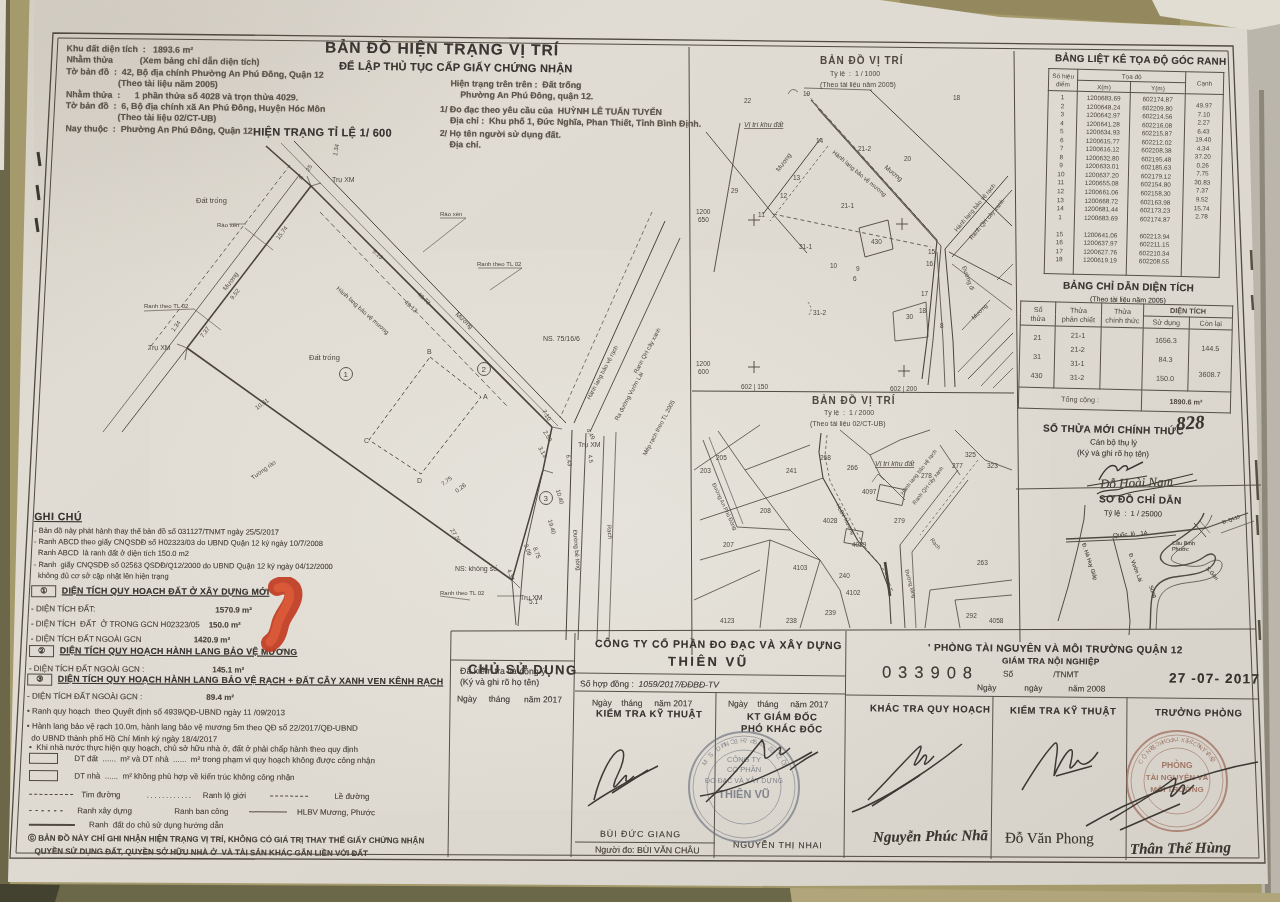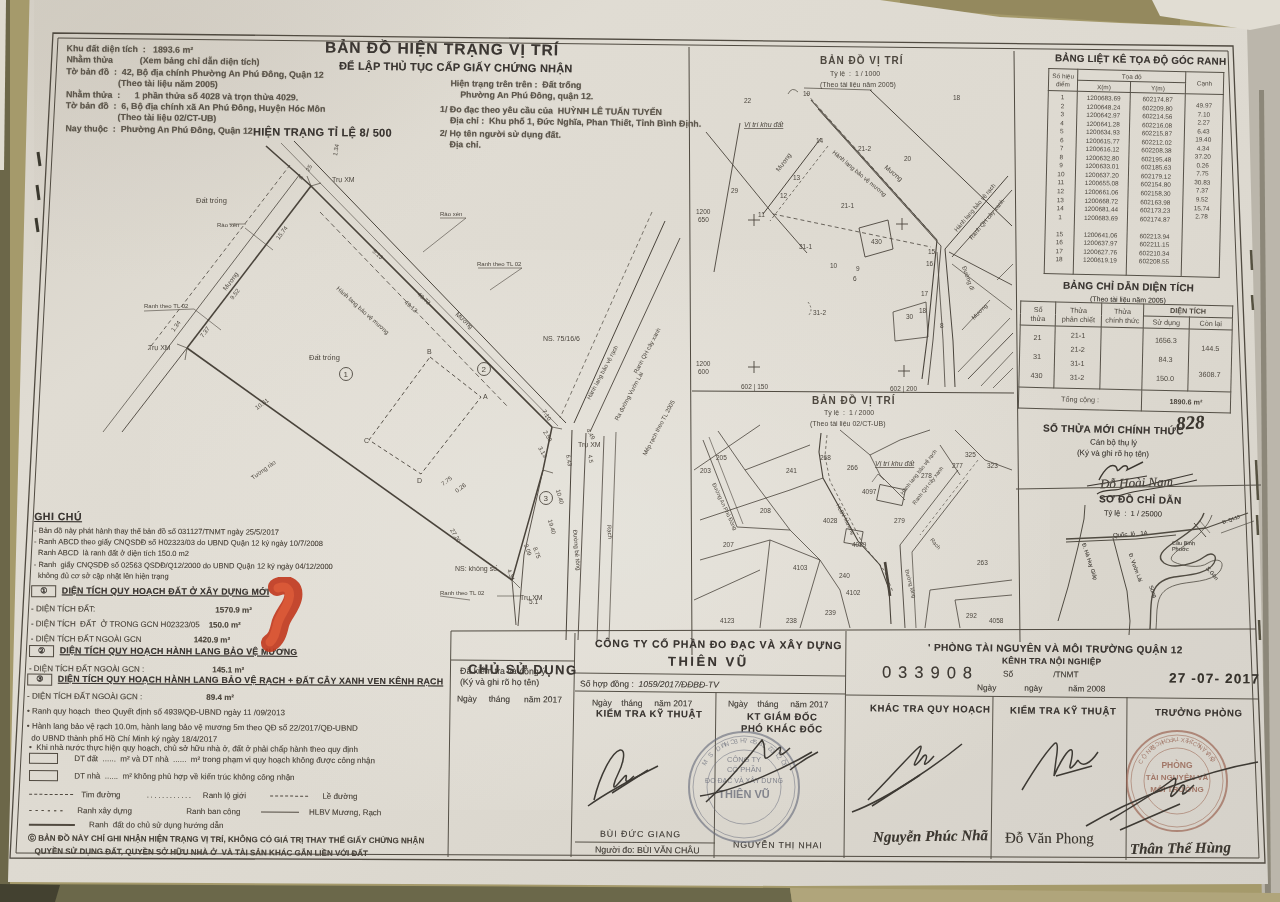--- a/index.html
+++ b/index.html
@@ -88,21 +88,21 @@
   <div style="padding-left:52px">(Theo tài liệu năm 2005)</div>
   <div>Nhằm thửa&nbsp;&nbsp;:&nbsp;&nbsp;&nbsp;&nbsp;&nbsp;&nbsp;1 phần thửa số 4028 và trọn thửa 4029.</div>
   <div>Tờ bản đồ&nbsp;&nbsp;:&nbsp;&nbsp;6, Bộ địa chính xã An Phú Đông, Huyện Hóc Môn</div>
   <div style="padding-left:52px">(Theo tài liệu 02/CT-UB)</div>
   <div>Nay thuộc&nbsp;&nbsp;:&nbsp;&nbsp;Phường An Phú Đông, Quận 12</div>
 </div>
 
 <div class="t b" style="left:325px;top:43px;font-size:15.5px;letter-spacing:1px;transform:rotate(0.7deg)">BẢN ĐỒ HIỆN TRẠNG VỊ TRÍ</div>
 <div class="t b" style="left:339px;top:62px;font-size:11px;letter-spacing:0.2px;transform:rotate(0.7deg)">ĐỂ LẬP THỦ TỤC CẤP GIẤY CHỨNG NHẬN</div>
 
-<div class="t b" style="left:253px;top:127px;font-size:11px;letter-spacing:0.3px;transform:rotate(0.5deg)">HIỆN TRẠNG TỈ LỆ 8/ 500</div>
+<div class="t b" style="left:253px;top:127px;font-size:11px;letter-spacing:0.3px;transform:rotate(0.5deg)">HIỆN TRẠNG TỈ LỆ 1/ 600</div>
 
 <div class="t" style="left:450px;top:80px;font-size:8.8px;line-height:11.3px;transform:rotate(0.8deg);color:#5d564b;font-weight:bold;text-shadow:0 0 0.8px rgba(93,86,75,0.6)">
   <div>Hiện trạng trên trên :&nbsp;&nbsp;Đất trống</div>
   <div style="padding-left:10px">Phường An Phú Đông, quận 12.</div>
   <div style="margin-left:-10px;margin-top:3px">1/ Đo đạc theo yêu cầu của&nbsp;&nbsp;<b>HUỲNH LÊ TUẤN TUYẾN</b></div>
   <div>Địa chỉ :&nbsp;&nbsp;Khu phố 1, Đức Nghĩa, Phan Thiết, Tỉnh Bình Định.</div>
   <div style="margin-left:-10px;margin-top:2px">2/ Họ tên người sử dụng đất.</div>
   <div>Địa chỉ.</div>
 </div>
 
@@ -150,28 +150,28 @@
   <span style="margin-left:14px">DT nhà&nbsp; ......&nbsp; m² không phù hợp về kiến trúc không công nhận</span>
 </div>
 
 <div class="t" style="left:29px;top:789px;font-size:8px;color:#50493f;transform:rotate(0.4deg);line-height:14.5px">
   <div>
     <span style="display:inline-block;width:44px;border-top:1px dashed #50493f;vertical-align:middle"></span>
     <span style="margin-left:6px">Tim đường</span>
     <span style="margin-left:24px;letter-spacing:1.6px">............</span>
     <span style="margin-left:8px">Ranh lộ giới</span>
     <span style="display:inline-block;width:38px;border-top:1px dashed #50493f;vertical-align:middle;margin-left:22px"></span>
-    <span style="margin-left:12px">Lề đường</span>
+    <span style="margin-left:24px">Lề đường</span>
   </div>
   <div>
     <span style="display:inline-block;width:46px;letter-spacing:0.5px;font-weight:bold;font-size:8.5px">- - - - - -</span>
     <span style="margin-left:0px">Ranh xây dựng</span>
-    <span style="margin-left:52px">Ranh ban công</span>
+    <span style="margin-left:40px">Ranh ban công</span>
     <span style="display:inline-block;width:38px;border-top:1.4px solid #50493f;vertical-align:middle;margin-left:18px"></span>
-    <span style="margin-left:8px">HLBV Mương, Rạch</span>
+    <span style="margin-left:8px">HLBV Mương, Phước</span>
   </div>
   <div>
     <span style="display:inline-block;width:46px;border-top:2px solid #50493f;vertical-align:middle"></span>
     <span style="margin-left:12px">Ranh&nbsp; đất do chủ sử dụng hướng dẫn</span>
   </div>
 </div>
 
 <div class="t b" style="left:28px;top:833px;font-size:8px;color:#4a443b;transform:rotate(0.4deg);line-height:13px;font-weight:bold">
   <div>ⓒ BẢN ĐỒ NÀY CHỈ GHI NHẬN HIỆN TRẠNG VỊ TRÍ, KHÔNG CÓ GIÁ TRỊ THAY THẾ GIẤY CHỨNG NHẬN</div>
   <div>&nbsp;&nbsp;&nbsp;QUYỀN SỬ DỤNG ĐẤT, QUYỀN SỞ HỮU NHÀ Ở&nbsp; VÀ TÀI SẢN KHÁC GẮN LIỀN VỚI ĐẤT</div>
@@ -332,21 +332,21 @@
 <div class="t b" style="left:596px;top:708px;font-size:9.5px;letter-spacing:0.6px;transform:rotate(0.5deg)">KIỂM TRA KỸ THUẬT</div>
 <div class="t" style="left:600px;top:829px;font-size:8.8px;letter-spacing:1px;transform:rotate(0.5deg)">BÙI ĐỨC GIANG</div>
 <div class="t" style="left:595px;top:845px;font-size:8.8px;transform:rotate(0.5deg)">Người đo: BÙI VĂN CHÂU</div>
 
 <div class="t" style="left:728px;top:699px;font-size:8.5px;transform:rotate(0.5deg)">Ngày&nbsp;&nbsp;&nbsp;&nbsp;tháng&nbsp;&nbsp;&nbsp;&nbsp;&nbsp;năm 2017</div>
 <div class="t b" style="left:747px;top:711px;font-size:9.5px;letter-spacing:0.6px;transform:rotate(0.5deg)">KT GIÁM ĐỐC</div>
 <div class="t b" style="left:741px;top:723px;font-size:9.5px;letter-spacing:0.6px;transform:rotate(0.5deg)">PHÓ KHÁC ĐỐC</div>
 <div class="t" style="left:733px;top:840px;font-size:8.8px;letter-spacing:0.8px;transform:rotate(0.5deg)">NGUYỄN THỊ NHAI</div>
 
 <div class="t b" style="left:928px;top:643px;font-size:10px;letter-spacing:0.4px;transform:rotate(0.6deg)">' PHÒNG TÀI NGUYÊN VÀ MÔI TRƯỜNG QUẬN 12</div>
-<div class="t b" style="left:1002px;top:656px;font-size:8.3px;letter-spacing:0.3px;transform:rotate(0.6deg)">KÊNH TRA NỘI NGHIỆP</div>
+<div class="t b" style="left:1002px;top:656px;font-size:8.3px;letter-spacing:0.3px;transform:rotate(0.6deg)">GIÁM TRA NỘI NGHIỆP</div>
 <div class="t" style="left:882px;top:667px;font-size:16.5px;letter-spacing:7px;color:#3e3933;transform:rotate(0.6deg)">033908</div>
 <div class="t" style="left:1003px;top:669px;font-size:8.3px;transform:rotate(0.6deg)">Số<span style="margin-left:40px">/TNMT</span></div>
 <div class="t" style="left:977px;top:683px;font-size:8.3px;transform:rotate(0.6deg)">Ngày<span style="margin-left:28px">ngày</span><span style="margin-left:26px">năm 2008</span></div>
 <div class="t b" style="left:1169px;top:673px;font-size:13.5px;letter-spacing:1.2px;color:#35312b;transform:rotate(0.6deg)">27 -07- 2017</div>
 
 <div class="t b" style="left:870px;top:703px;font-size:9.5px;letter-spacing:0.6px;transform:rotate(0.6deg)">KHÁC TRA QUY HOẠCH</div>
 <div class="t b" style="left:1010px;top:705px;font-size:9.5px;letter-spacing:0.6px;transform:rotate(0.6deg)">KIỂM TRA KỸ THUẬT</div>
 <div class="t b" style="left:1155px;top:707px;font-size:9.5px;letter-spacing:0.6px;transform:rotate(0.6deg)">TRƯỞNG PHÒNG</div>
 
 <div class="t" style="left:873px;top:831px;font-size:15px;font-family:'Liberation Serif',serif;font-style:italic;font-weight:bold;color:#3b362f;transform:rotate(-1deg)">Nguyễn Phúc Nhã</div>

